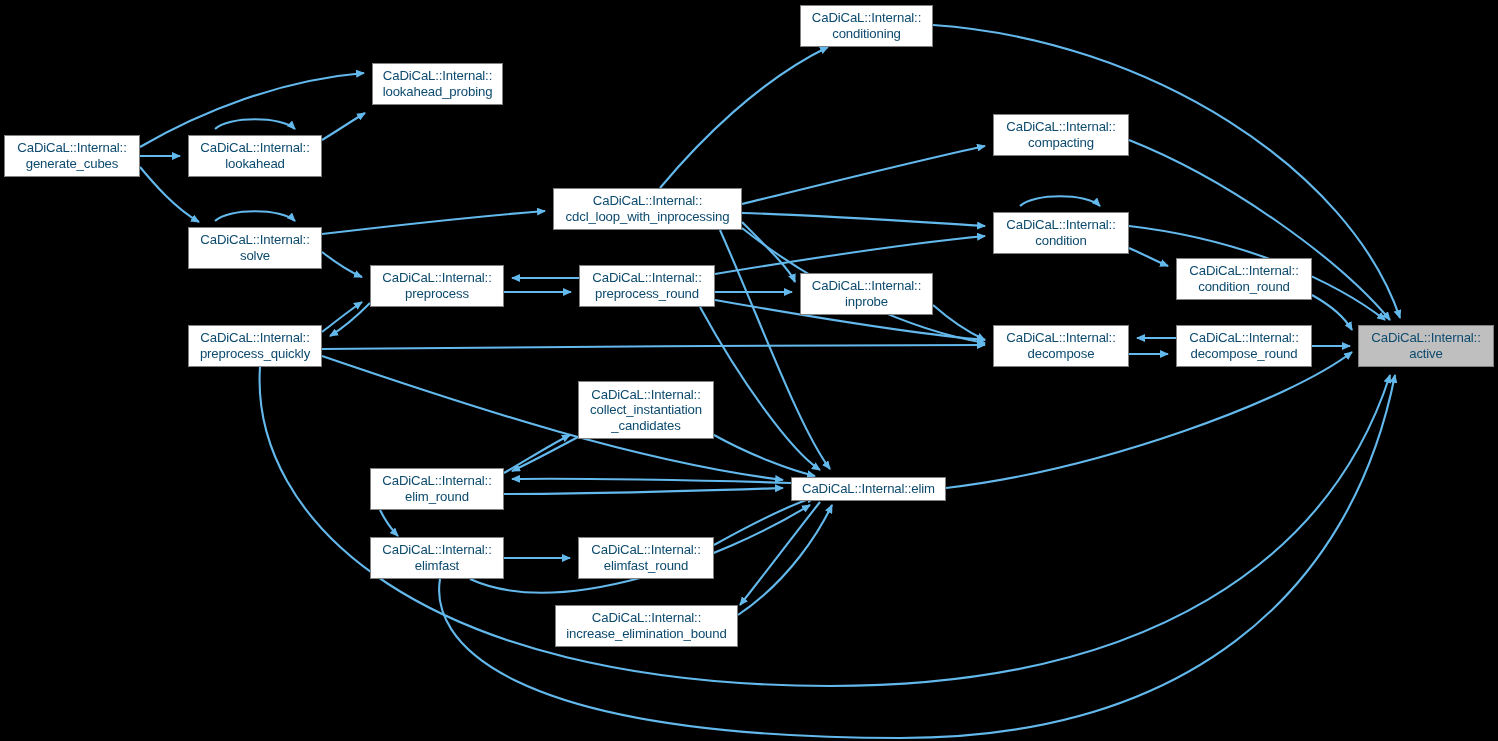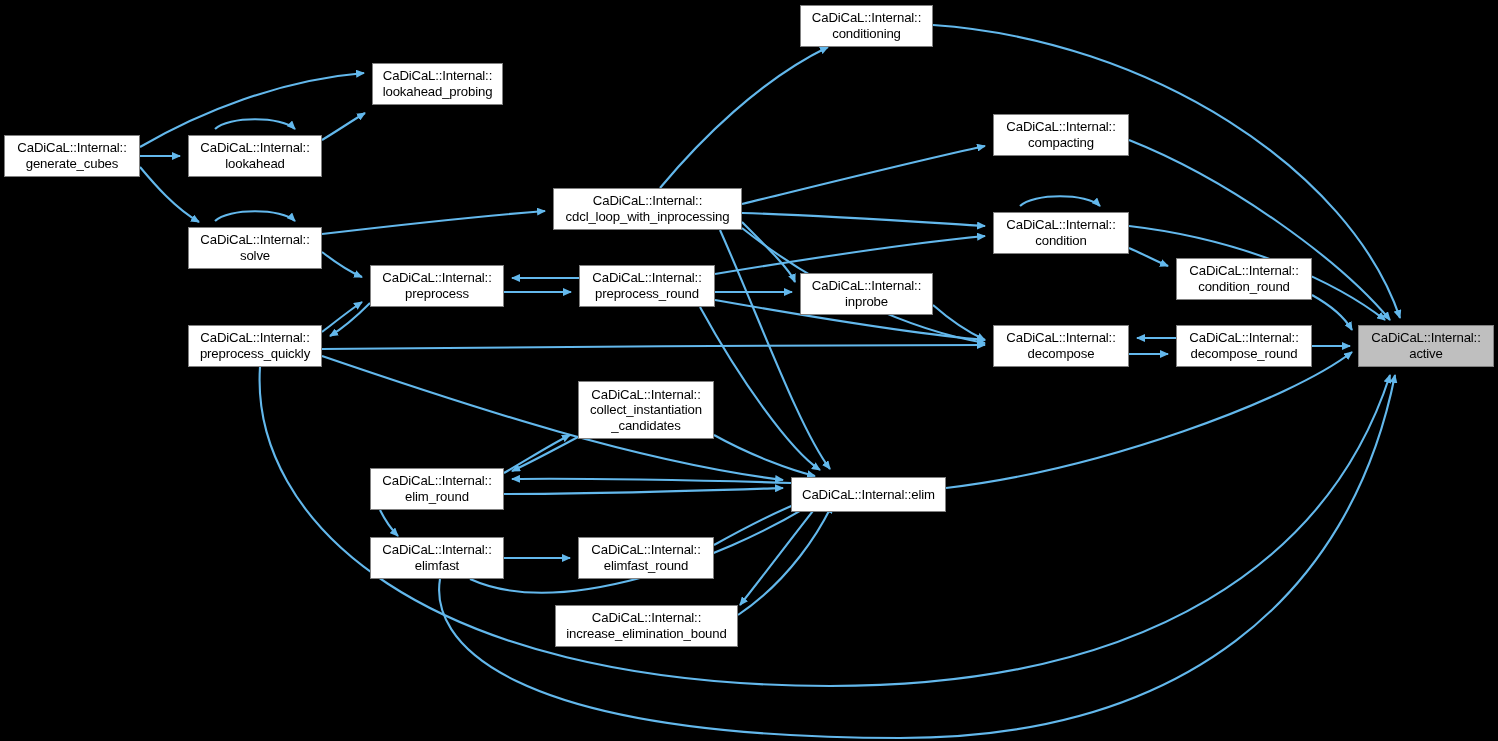--- a/index.html
+++ b/index.html
@@ -1,21 +1,21 @@
 <!DOCTYPE html>
 <html><head>
 <meta charset="utf-8">
 <style>
   html,body{margin:0;padding:0;background:#000;}
   #canvas{position:relative;width:1498px;height:741px;background:#000;overflow:hidden;
           font-family:"Liberation Sans","DejaVu Sans",sans-serif;}
   svg#edges{position:absolute;left:0;top:0;width:1498px;height:741px;}
   .node{position:absolute;box-sizing:border-box;background:#ffffff;border:1px solid #808080;
         display:flex;align-items:center;justify-content:center;text-align:center;
-        color:#000000;font-size:13.2px;line-height:15.6px;letter-spacing:-0.15px;
+        color:#0c4a6e;font-size:13.2px;line-height:15.6px;letter-spacing:-0.15px;
         white-space:pre-line;}
   .node.highlight{background:#bfbfbf;}
   .node span{display:block;padding:0 3px;}
 </style>
 </head>
 <body>
 
 <div id="canvas">
   <svg id="edges" viewBox="0 0 1498 741">
     <defs>
@@ -105,21 +105,21 @@
 decompose</span></div>
       <div class="node" style="left: 1176px; top: 325px; width: 136px; height: 42px;"><span>CaDiCaL::Internal::
 decompose_round</span></div>
       <div class="node highlight" style="left: 1358px; top: 325px; width: 136px; height: 42px;"><span>CaDiCaL::Internal::
 active</span></div>
       <div class="node" style="left: 578px; top: 381px; width: 136px; height: 58px;"><span>CaDiCaL::Internal::
 collect_instantiation
 _candidates</span></div>
       <div class="node" style="left: 370px; top: 468px; width: 134px; height: 42px;"><span>CaDiCaL::Internal::
 elim_round</span></div>
-      <div class="node" style="left: 791px; top: 477px; width: 155px; height: 35px; text-align: right;"><span>CaDiCaL::Internal::elim</span></div>
+      <div class="node" style="left: 791px; top: 477px; width: 155px; height: 24px; text-align: right;"><span>CaDiCaL::Internal::elim</span></div>
       <div class="node" style="left: 370px; top: 537px; width: 134px; height: 42px;"><span>CaDiCaL::Internal::
 elimfast</span></div>
       <div class="node" style="left: 578px; top: 537px; width: 136px; height: 42px;"><span>CaDiCaL::Internal::
 elimfast_round</span></div>
       <div class="node" style="left: 555px; top: 605px; width: 183px; height: 42px;"><span>CaDiCaL::Internal::
 increase_elimination_bound</span></div>
     </div>
 </div>
 
 </body></html>

